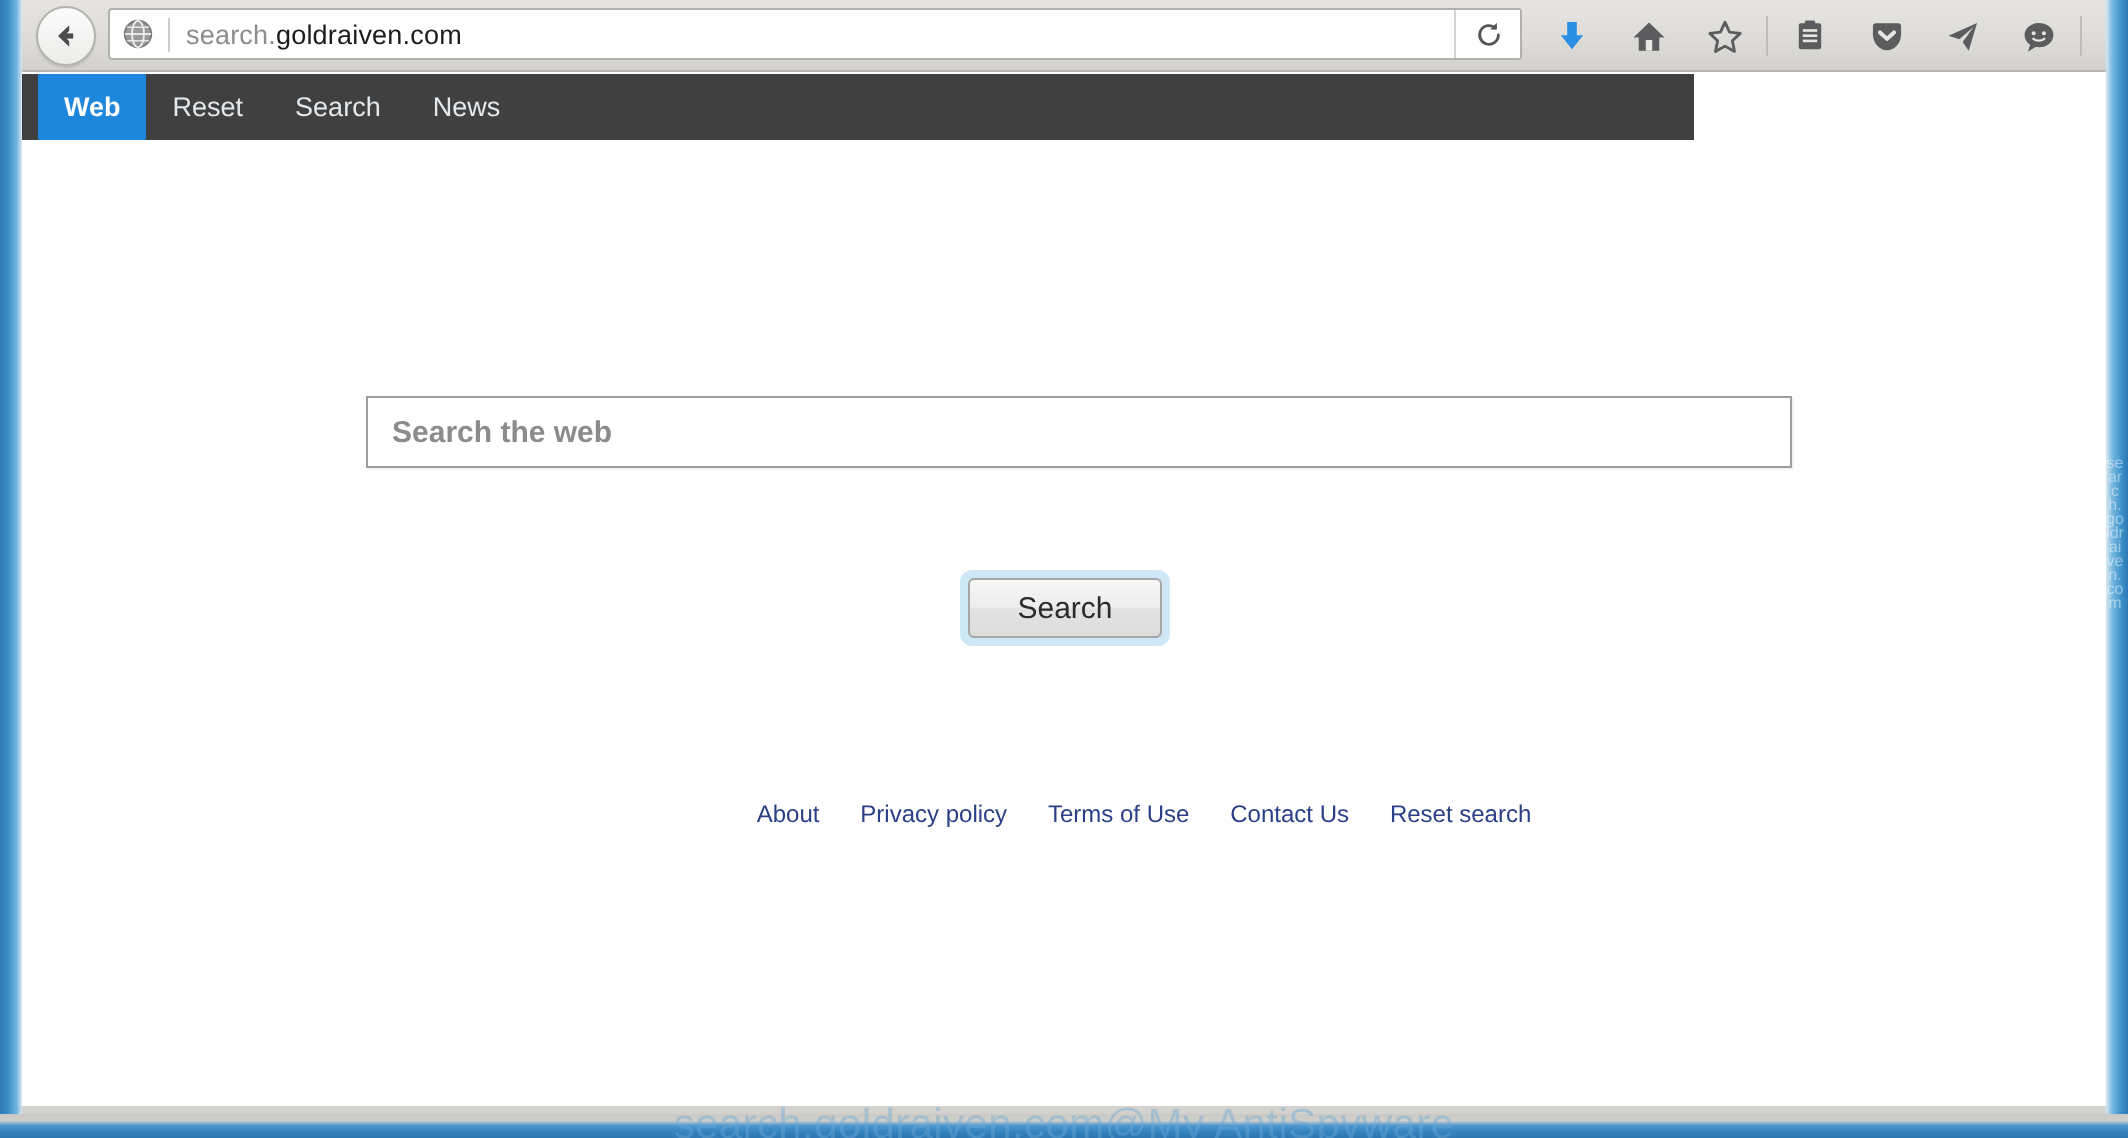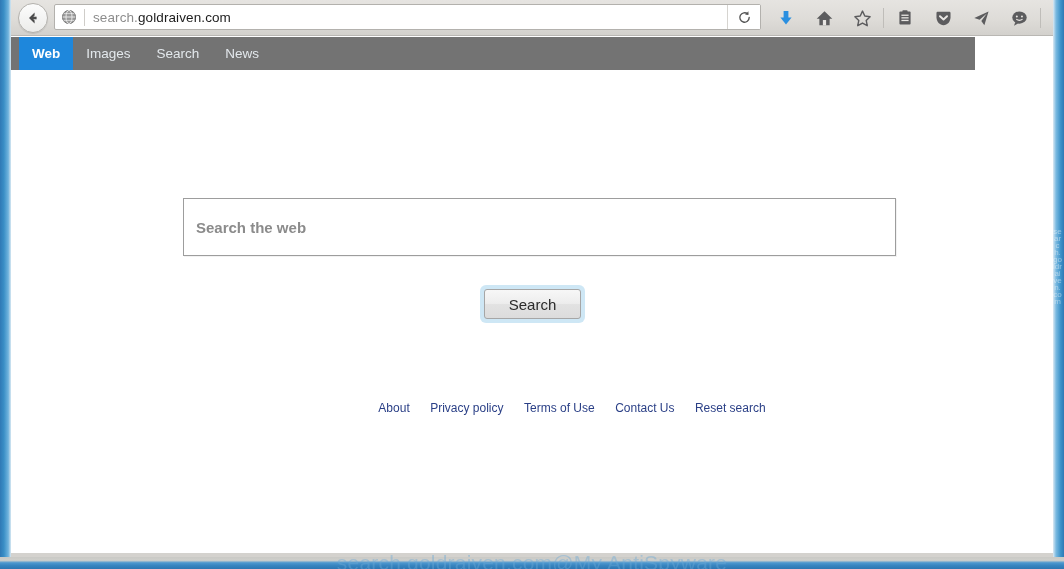--- a/index.html
+++ b/index.html
@@ -135,23 +135,23 @@
     height: 20px;
     background: #bfbdb9;
     margin: 0 2px;
   }
 
   
   #navbar {
     position: absolute;
     left: 11px;
     top: 37px;
-    width: 964px;
+    width: 836px;
     height: 33px;
-    background: #737373;
+    background: #404040;
     box-sizing: border-box;
   }
   #nav-inner {
     position: absolute;
     left: 8px;
     top: 0;
     height: 33px;
     display: flex;
     align-items: stretch;
   }
@@ -178,21 +178,21 @@
     height: 483px;
     background: #ffffff;
     overflow: hidden;
   }
 
   #search-input {
     position: absolute;
     left: 172px;
     top: 128px;
     width: 713px;
-    height: 58px;
+    height: 36px;
     box-sizing: border-box;
     border: 1px solid #9d9d9d;
     background: #ffffff;
     box-shadow: 1px 1px 0 rgba(0,0,0,0.05);
     font-family: "Liberation Sans", sans-serif;
     font-size: 15px;
     font-weight: bold;
     color: #4a4a4a;
     padding: 0 12px;
     outline: none;
@@ -370,21 +370,21 @@
 
     </div>
   </div>
 
   <div id="navbar">
     <div id="nav-inner">
       <div class="nav-tab active">
         <span>Web</span>
       </div>
       <div class="nav-tab">
-        <span>Images</span>
+        <span>Reset</span>
       </div>
       <div class="nav-tab">
         <span>Search</span>
       </div>
       <div class="nav-tab">
         <span>News</span>
       </div>
     </div>
   </div>
 

